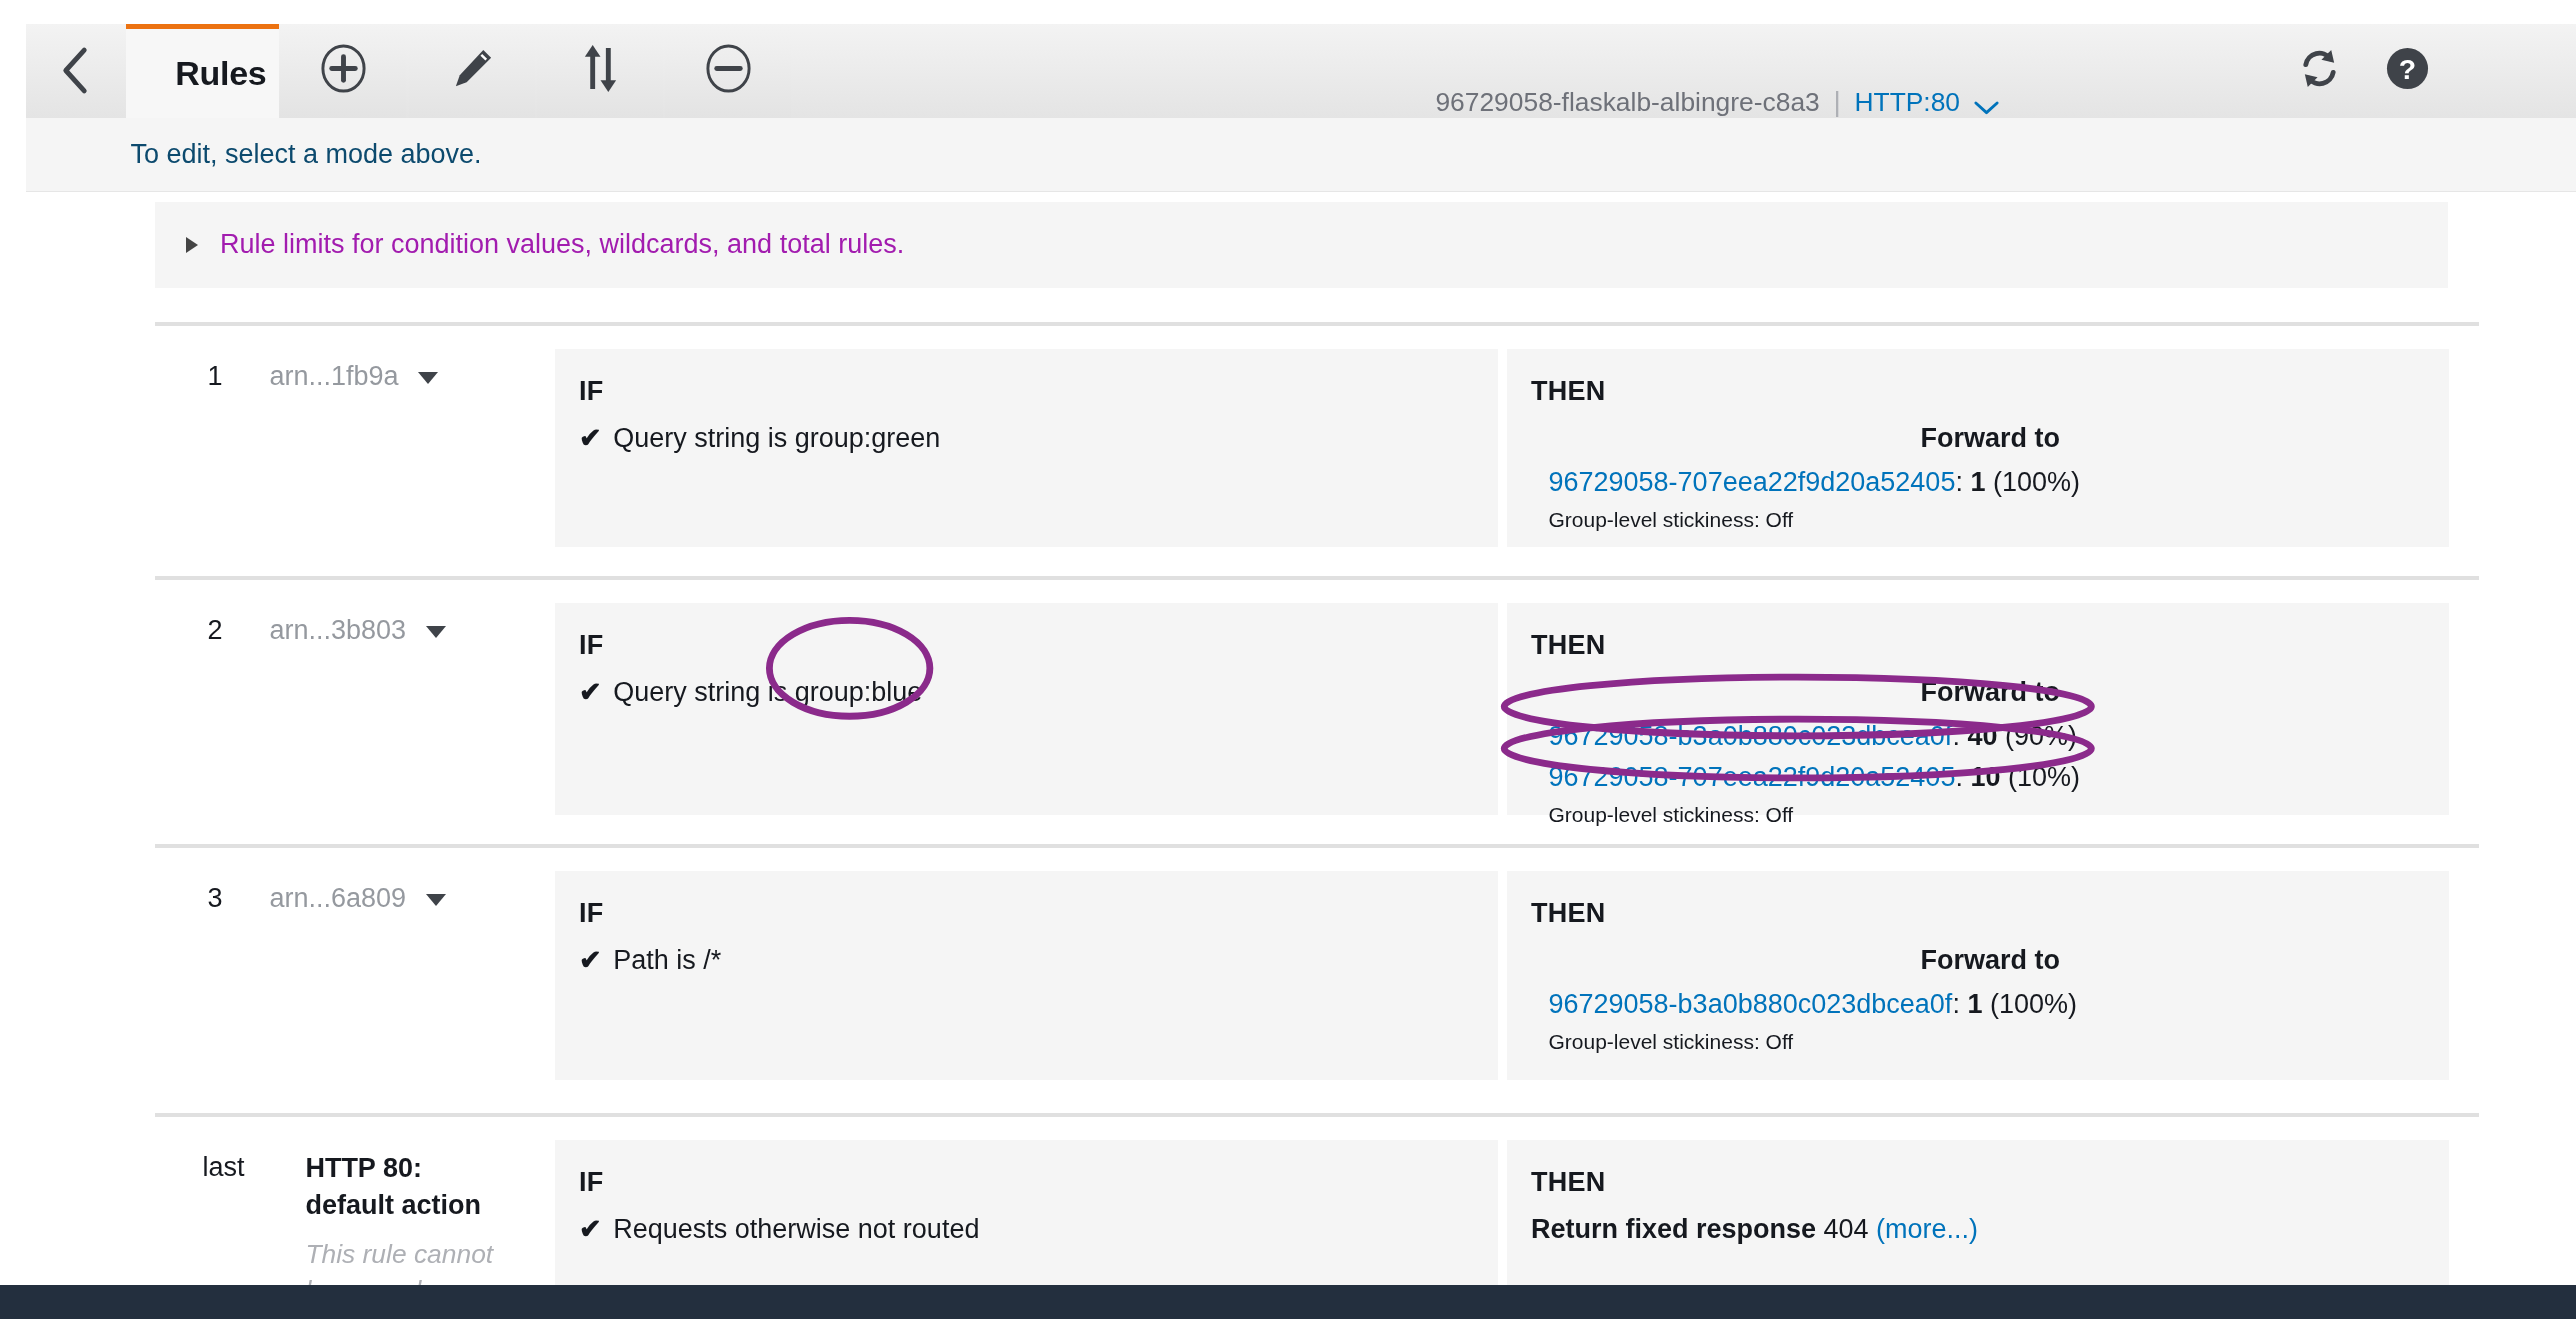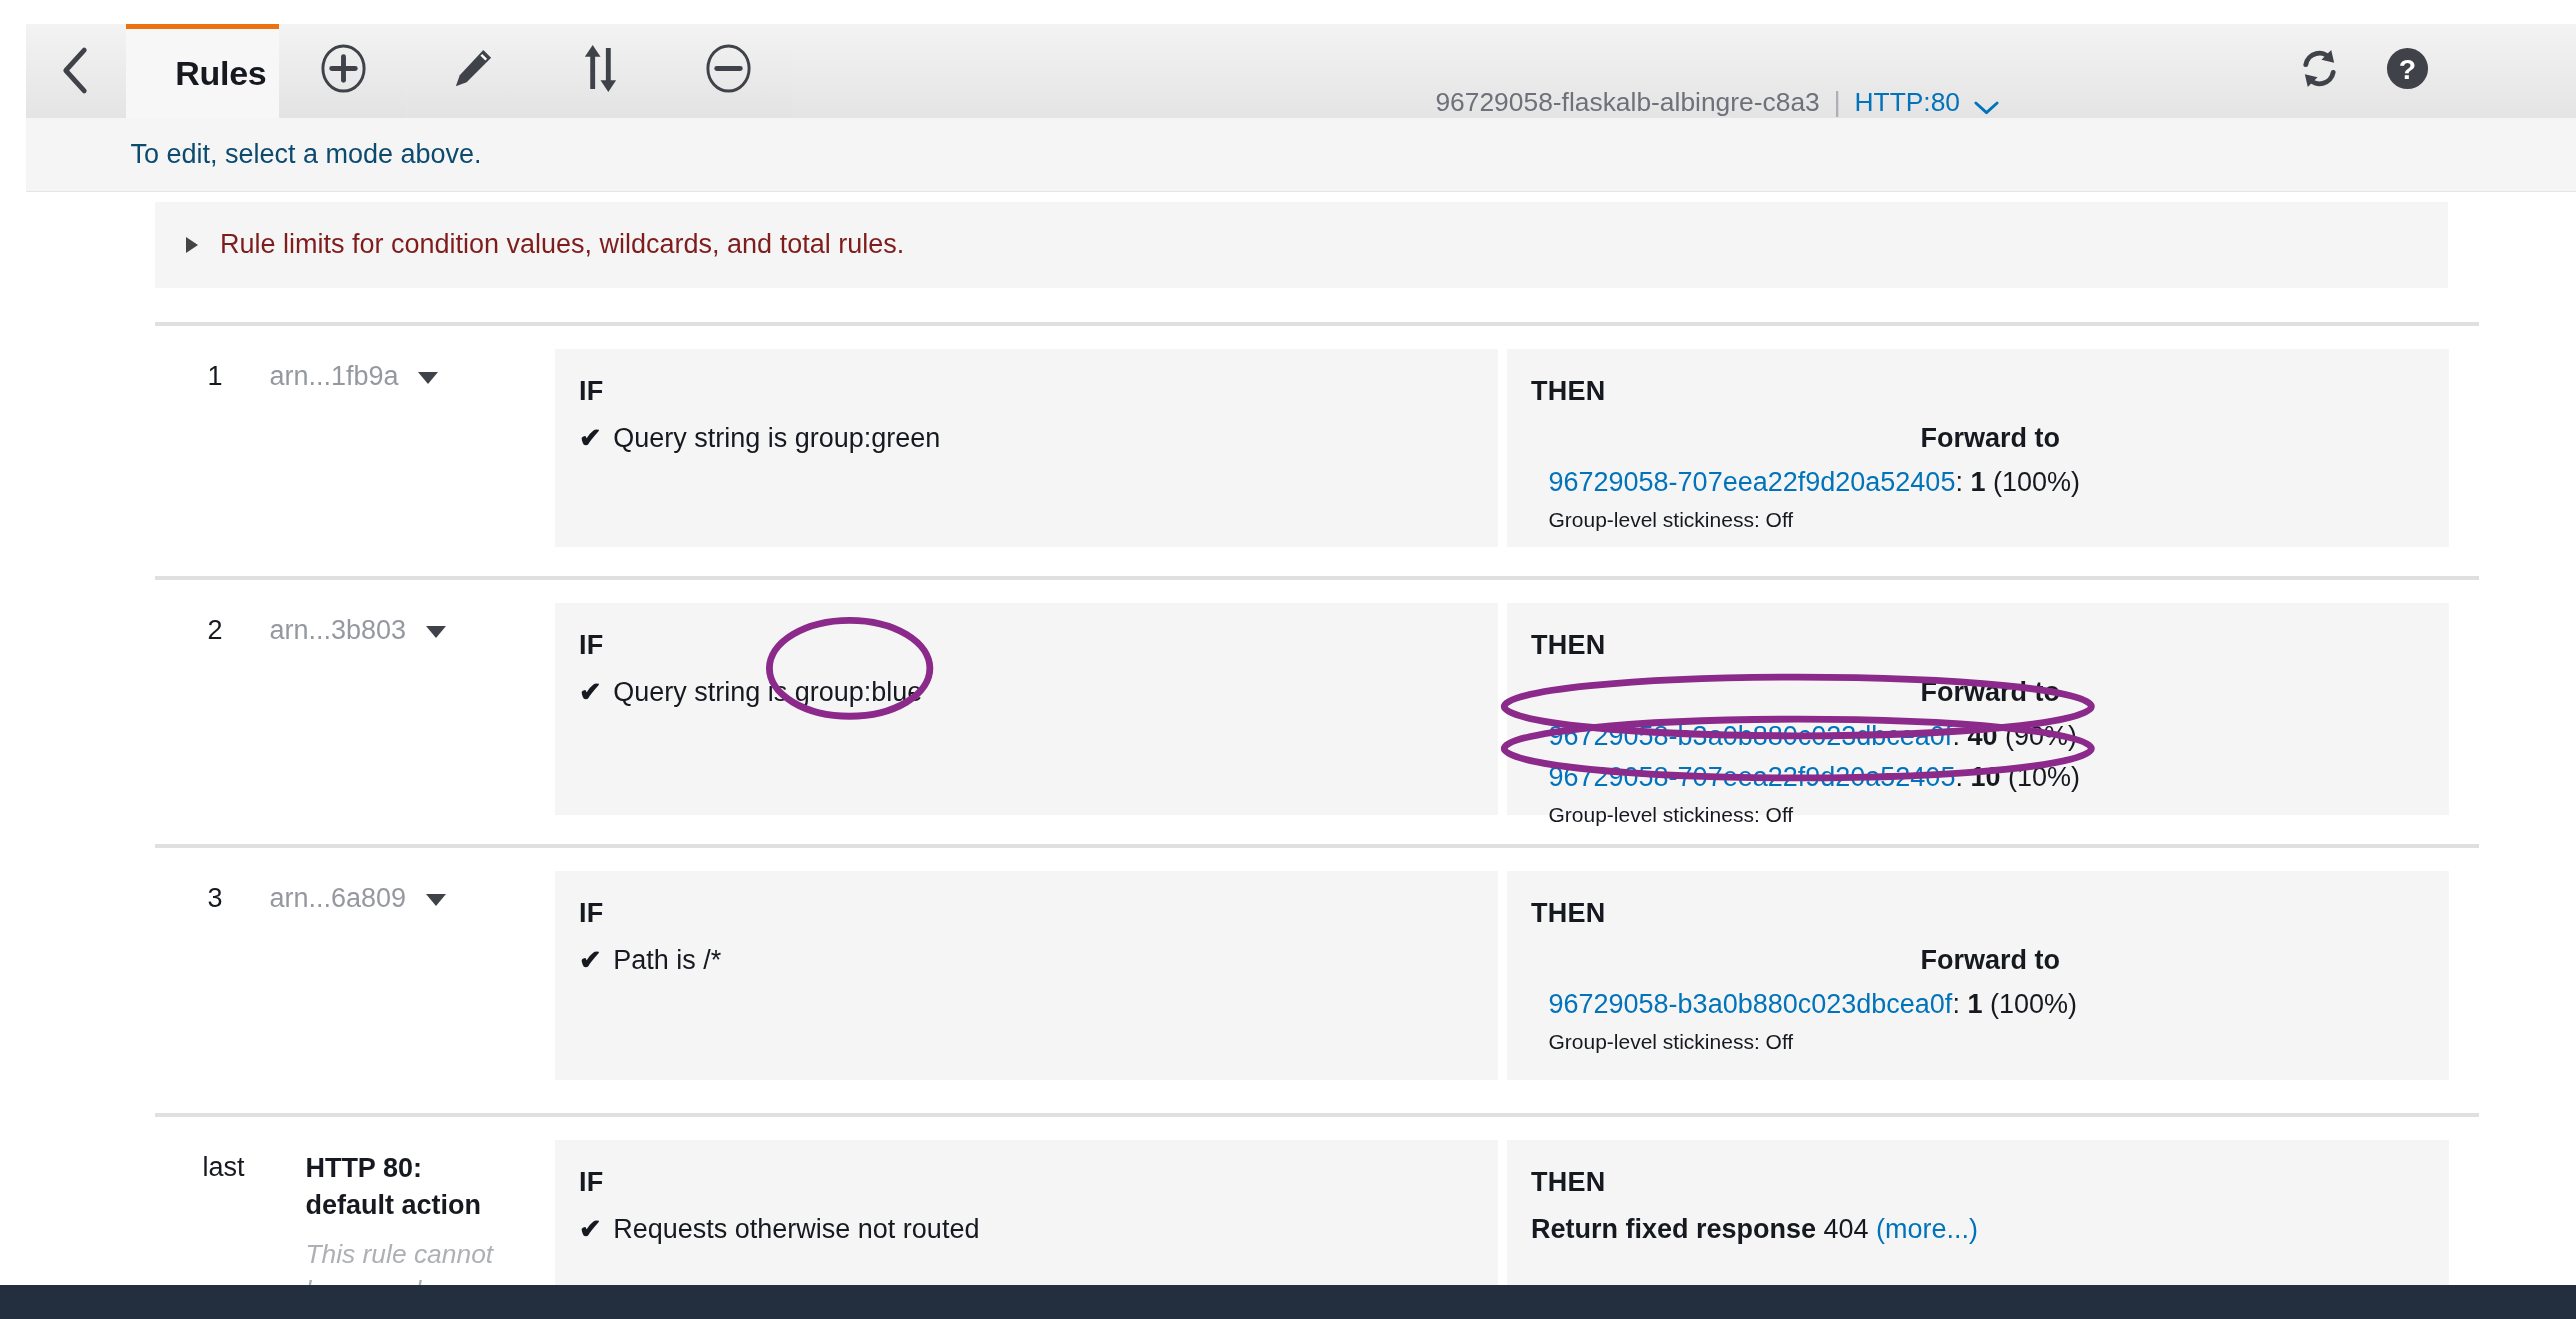--- a/index.html
+++ b/index.html
@@ -176,21 +176,21 @@
   }
   .limits .tri {
     width: 0; height: 0;
     border-left: 12.7px solid #444;
     border-top: 8.8px solid transparent;
     border-bottom: 8.8px solid transparent;
     margin-right: 21.5px;
   }
   .limits .ltxt {
     font-size: 27px;
-    color: #7f1d1d;
+    color: #a21caf;
   }
 
   
   .rules {
     position: absolute;
     left: 0;
     top: 129px;
     width: 2550px;
   }
   .rule {

